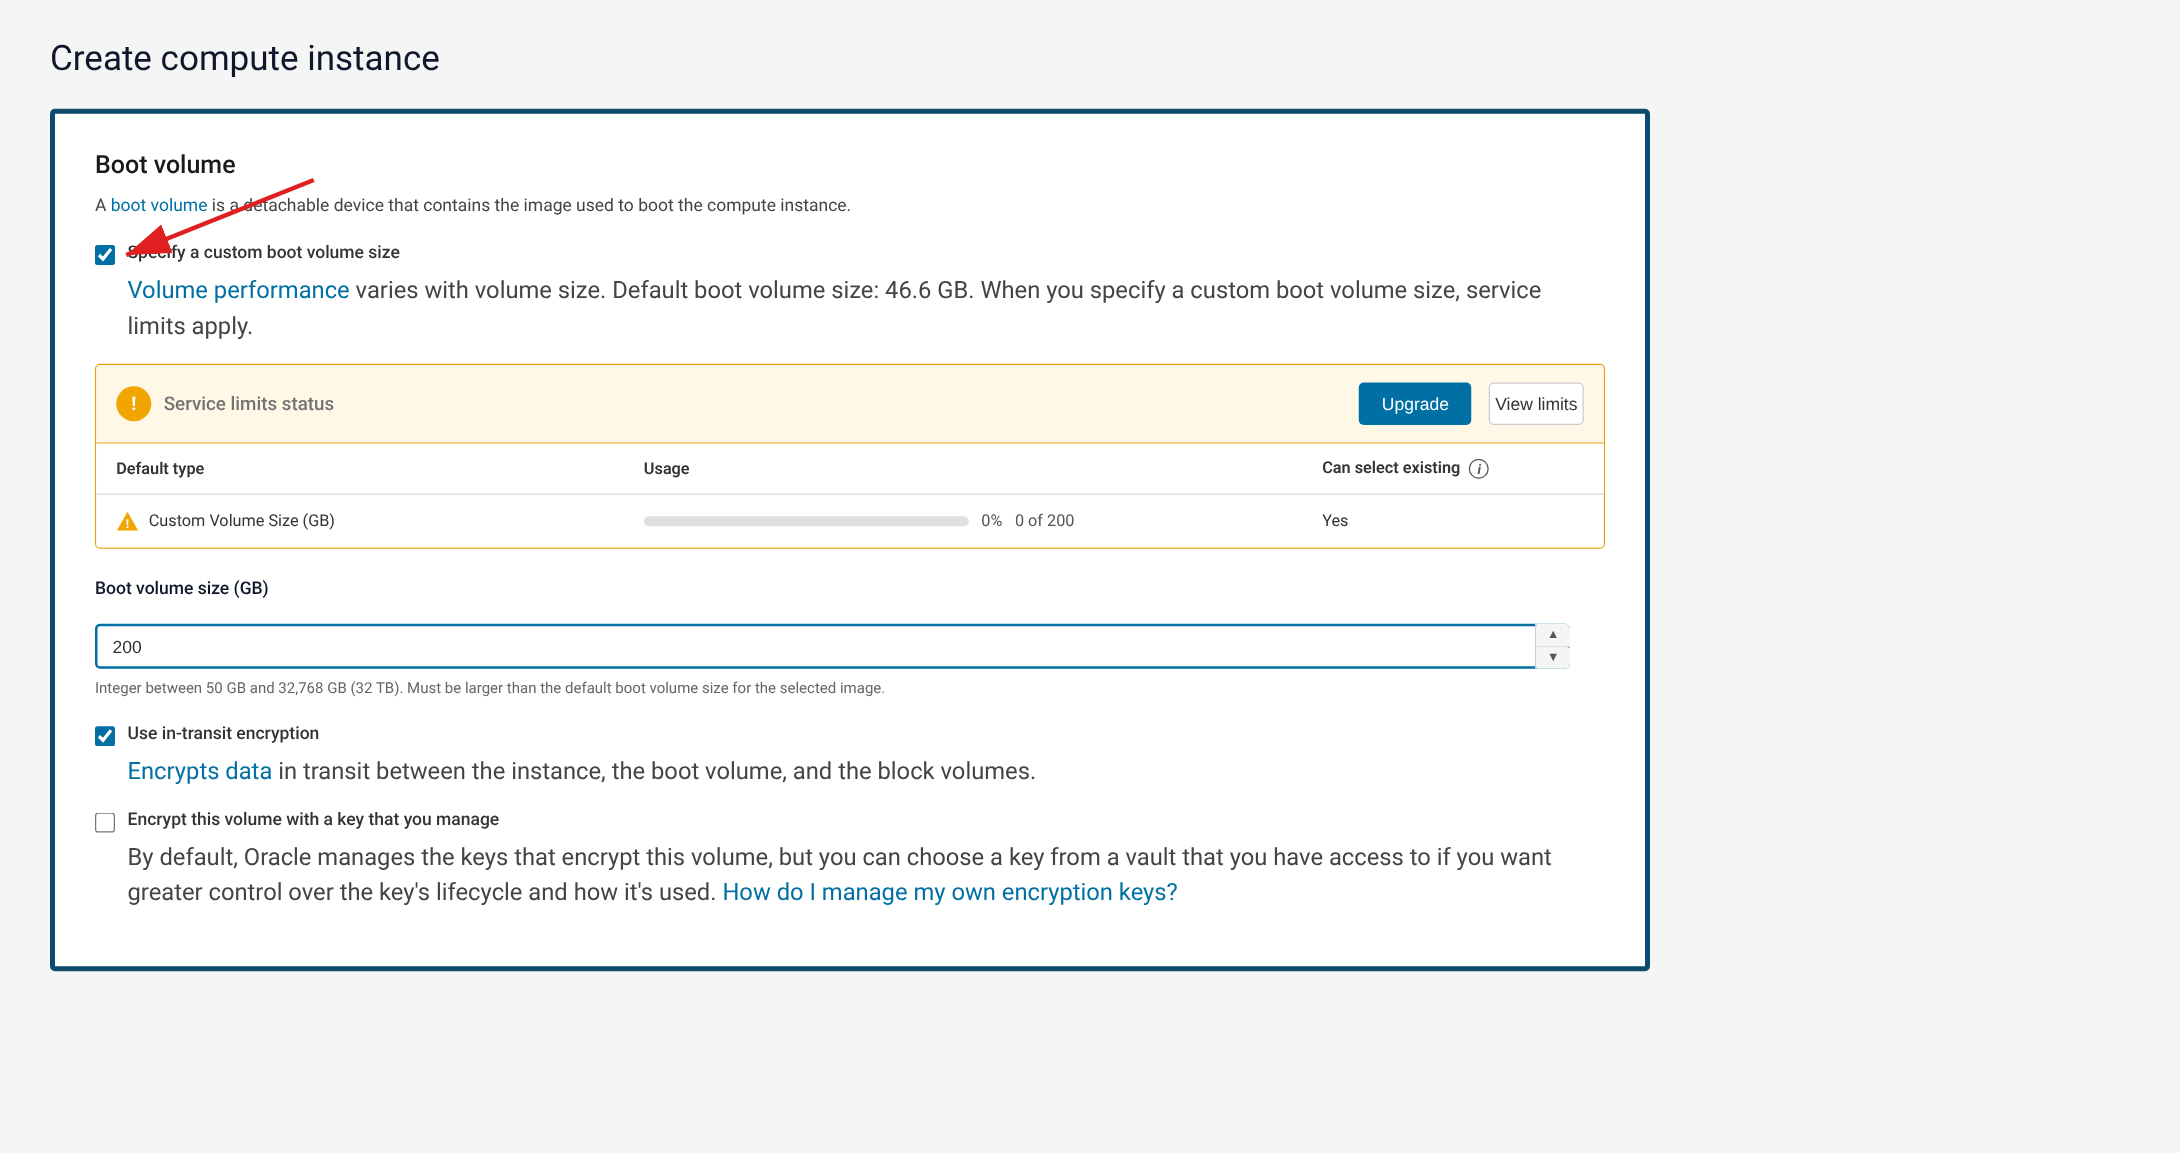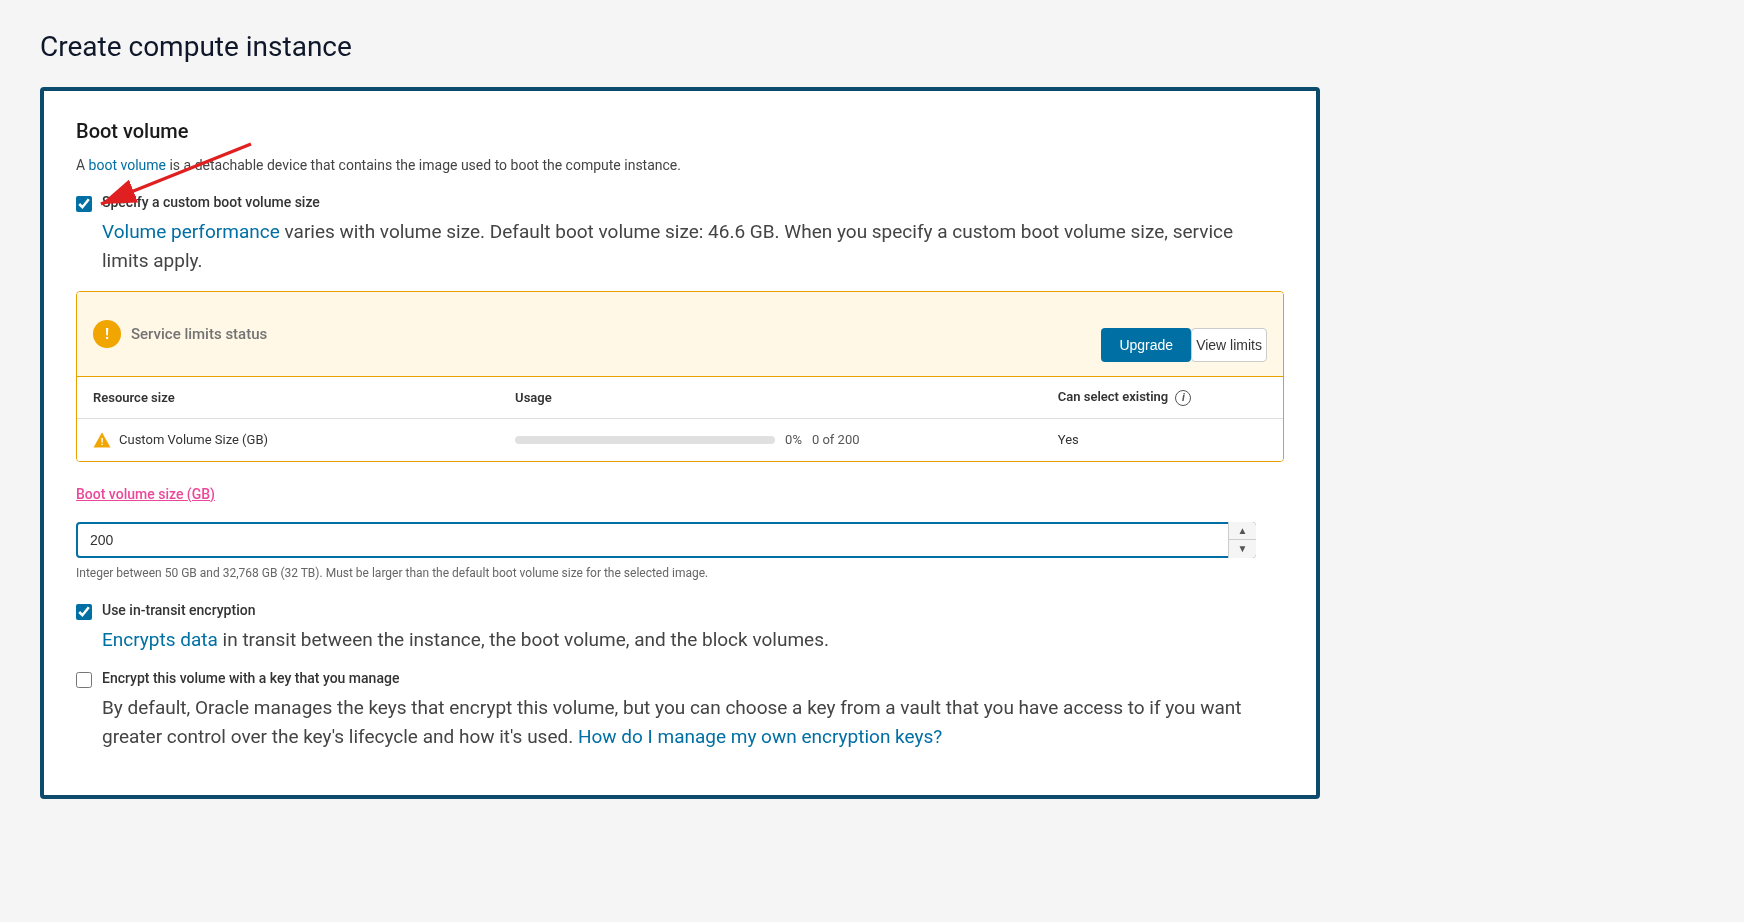--- a/index.html
+++ b/index.html
@@ -106,22 +106,21 @@
       font-size: 15px;
       flex-shrink: 0;
     }
     .service-limits-title {
       font-size: 15px;
       font-weight: 500;
       color: #737373;
     }
     .service-limits-actions {
       display: flex;
-      gap: 0;
-      margin-top: 22px;
+      gap: 14px;
     }
     .btn-upgrade {
       background: #006fa3;
       color: #fff;
       border: none;
       border-radius: 4px;
       padding: 8px 18px;
       font-size: 14px;
       cursor: pointer;
       font-weight: 500;
@@ -209,24 +208,23 @@
       font-style: italic;
       font-weight: bold;
       cursor: pointer;
       vertical-align: middle;
       margin-left: 4px;
     }
 
     
     .field-label {
       font-size: 14px;
-      color: #ec4899;
+      color: #0f172a;
       margin-bottom: 6px;
       font-weight: 500;
-      text-decoration: underline;
     }
     .input-spinner-wrap {
       position: relative;
       display: flex;
       align-items: center;
       max-width: 1180px;
       margin-bottom: 6px;
       margin-top: 20px;
     }
     .input-spinner-wrap input[type="number"] {
@@ -333,21 +331,21 @@
       </div>
       <div class="service-limits-actions">
         <button class="btn-upgrade">Upgrade</button>
         <button class="btn-view-limits">View limits</button>
       </div>
     </div>
 
     <table class="limits-table">
       <thead>
         <tr>
-          <th class="th-resource">Resource size</th>
+          <th class="th-resource">Default type</th>
           <th class="th-usage">Usage</th>
           <th class="th-can-select">
             <span>Can select existing</span>
             <span class="info-icon">i</span>
           </th>
         </tr>
       </thead>
       <tbody>
         <tr>
           <td>

